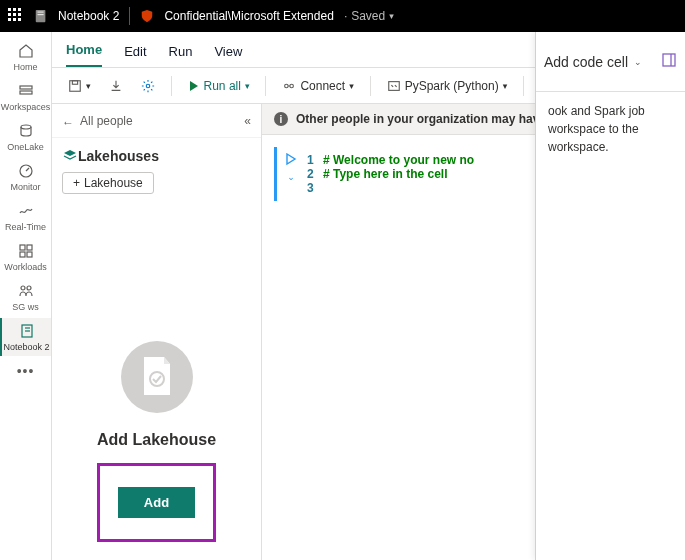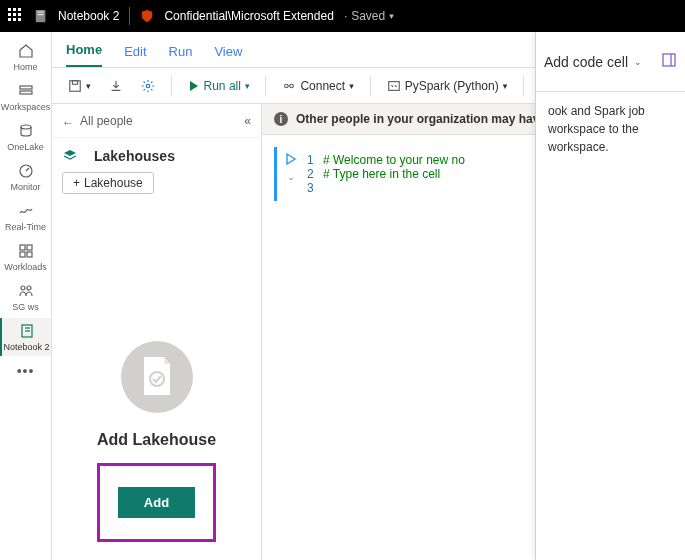--- a/index.html
+++ b/index.html
@@ -16,54 +16,54 @@
   .shell { display:flex; height: calc(560px - 32px); }
 
   .leftrail { width:52px; border-right:1px solid #e1dfdd; display:flex; flex-direction:column; align-items:center; padding-top:6px; gap:2px;}
   .rail-item { display:flex; flex-direction:column; align-items:center; gap:2px; padding:4px 0; width:100%; cursor:pointer; color:#605e5c; }
   .rail-item span.label { font-size:9px; }
   .rail-item.active { background:#f3f2f1; border-left:2px solid #117865; color:#323130;}
   .rail-icon { width:18px; height:18px; display:flex; align-items:center; justify-content:center;}
 
   .workarea { flex:1; display:flex; flex-direction:column; position:relative;}
   .tabrow { height:36px; display:flex; align-items:flex-end; padding:0 14px; gap:22px; border-bottom:1px solid #e1dfdd;}
-  .tabrow .tab { padding:8px 0; font-size:13px; color:#3b82f6; cursor:pointer;}
+  .tabrow .tab { padding:8px 0; font-size:13px; color:#0f172a; cursor:pointer;}
   .tabrow .tab.active { color:#117865; border-bottom:2px solid #117865; font-weight:600;}
 
   .toolbar { height:36px; display:flex; align-items:center; padding:0 10px; gap:6px; border-bottom:1px solid #e1dfdd; font-size:12px; color:#323130;}
   .tbtn { display:flex; align-items:center; gap:4px; padding:4px 6px; cursor:pointer; border-radius:2px;}
   .tdivider { width:1px; height:20px; background:#e1dfdd; margin:0 4px;}
   .play-icon { color:#0f766e;}
   .gear-icon { color:#0078d4;}
 
   .content { flex:1; display:flex; }
   .explorer { width:210px; border-right:1px solid #e1dfdd; display:flex; flex-direction:column; }
   .explorer-header { height:34px; display:flex; align-items:center; padding:0 10px; justify-content:space-between; border-bottom:1px solid #f3f2f1;}
   .back { display:flex; align-items:center; gap:6px; cursor:pointer; font-size:12px; color:#605e5c;}
   .collapse { cursor:pointer; font-size:12px; color:#605e5c;}
   .explorer-body { padding:10px; flex:1; display:flex; flex-direction:column; }
-  .lake-title { display:flex; align-items:flex-start; gap:16px; font-weight:600; font-size:14px; margin-bottom:8px;}
+  .lake-title { display:flex; align-items:flex-start; gap:0; font-weight:600; font-size:14px; margin-bottom:8px;}
   .lake-pill { border:1px solid #c8c6c4; border-radius:3px; padding:3px 10px; display:inline-flex; align-items:center; gap:4px; font-size:12px; cursor:pointer; width:fit-content;}
   .add-area { margin-top:auto; display:flex; flex-direction:column; align-items:center; padding-bottom:8px;}
   .doc-circle { width:72px; height:72px; border-radius:50%; background:#d2d0ce; display:flex; align-items:center; justify-content:center; margin-bottom:18px; margin-top:60px;}
   .doc-circle svg { fill:#fff; }
   .add-title { font-size:16px; font-weight:600; margin-bottom:14px;}
   .add-frame { border:3px solid #a21caf; padding:21px 18px;}
   .add-btn { background:#0f7b6c; color:#fff; border:none; padding:8px 26px; font-size:13px; font-weight:600; cursor:pointer;}
 
   .editor { flex:1; display:flex; flex-direction:column; }
   .notice { background:#f3f2f1; padding:8px 12px; display:flex; align-items:center; gap:8px; font-size:12px; color:#323130; border-bottom:1px solid #e1dfdd;}
   .info-icon { width:14px; height:14px; border-radius:50%; background:#605e5c; color:#fff; display:flex; align-items:center; justify-content:center; font-size:10px; font-weight:bold;}
   .cell-area { padding:12px; position:relative;}
   .cell { border-left:3px solid #2899f5; padding:6px 0 6px 8px; display:flex; gap:10px;}
   .cell-controls { display:flex; flex-direction:column; align-items:center; gap:4px;}
   .code { font-family:Consolas,monospace; font-size:12px; }
   .gutter { color:#237893; text-align:right; padding-right:10px; user-select:none; display:inline-block; width:16px;}
   .comment { color:#008000; }
-  .codeline { white-space:pre; }
+  .codeline { white-space:pre;font-weight:bold; }
 
   
   .overlay { position:absolute; top:0; right:0; width:150px; height:100%; background:#fff; border-left:1px solid #d2d0ce; box-shadow:-2px 0 6px rgba(0,0,0,0.08);}
   .ov-header { height:60px; border-bottom:1px solid #e1dfdd; display:flex; align-items:center; padding:0 8px; justify-content:space-between;}
   .ov-header-left { font-size:14px; color:#323130; display:flex; align-items:center; gap:6px;}
   .ov-body { padding:10px 12px; font-size:12px; color:#323130; line-height:1.5;}
   .ov-code { margin-top:60px; padding:0 10px; font-family:Consolas,monospace; font-size:13px;}
   .ov-code .c1 { color:#008000;}
 </style>
 </head>

